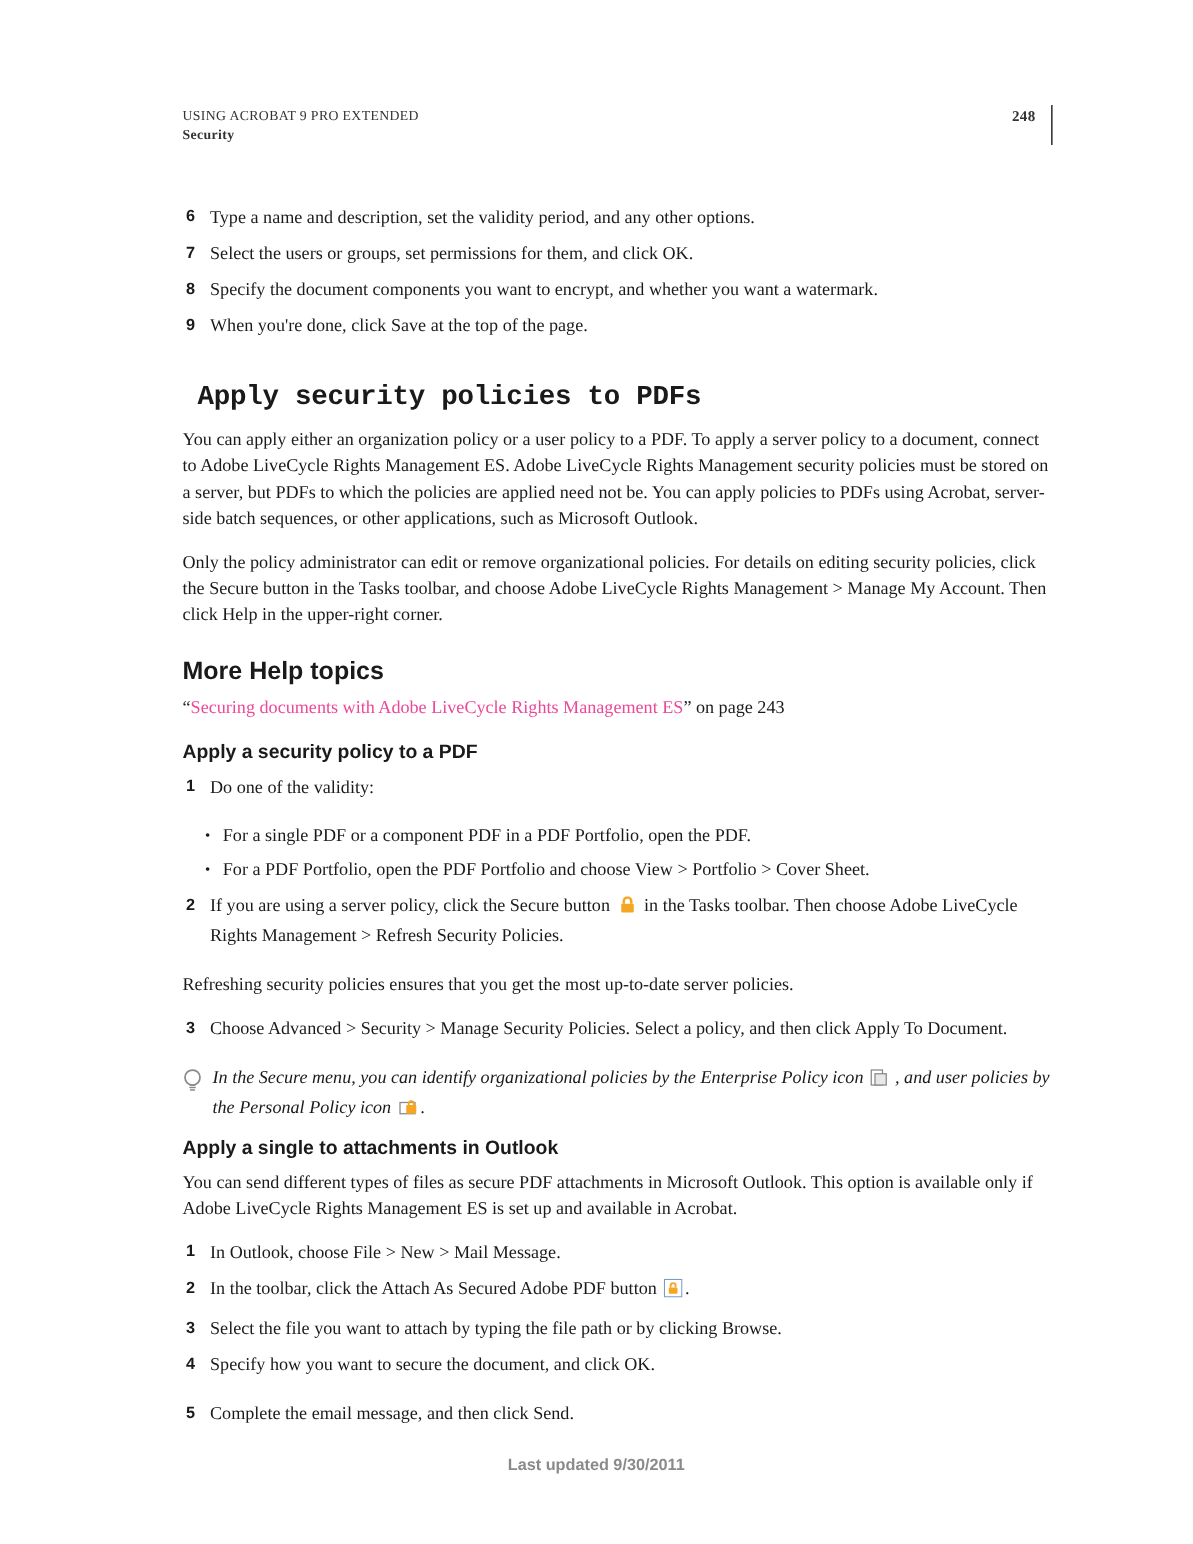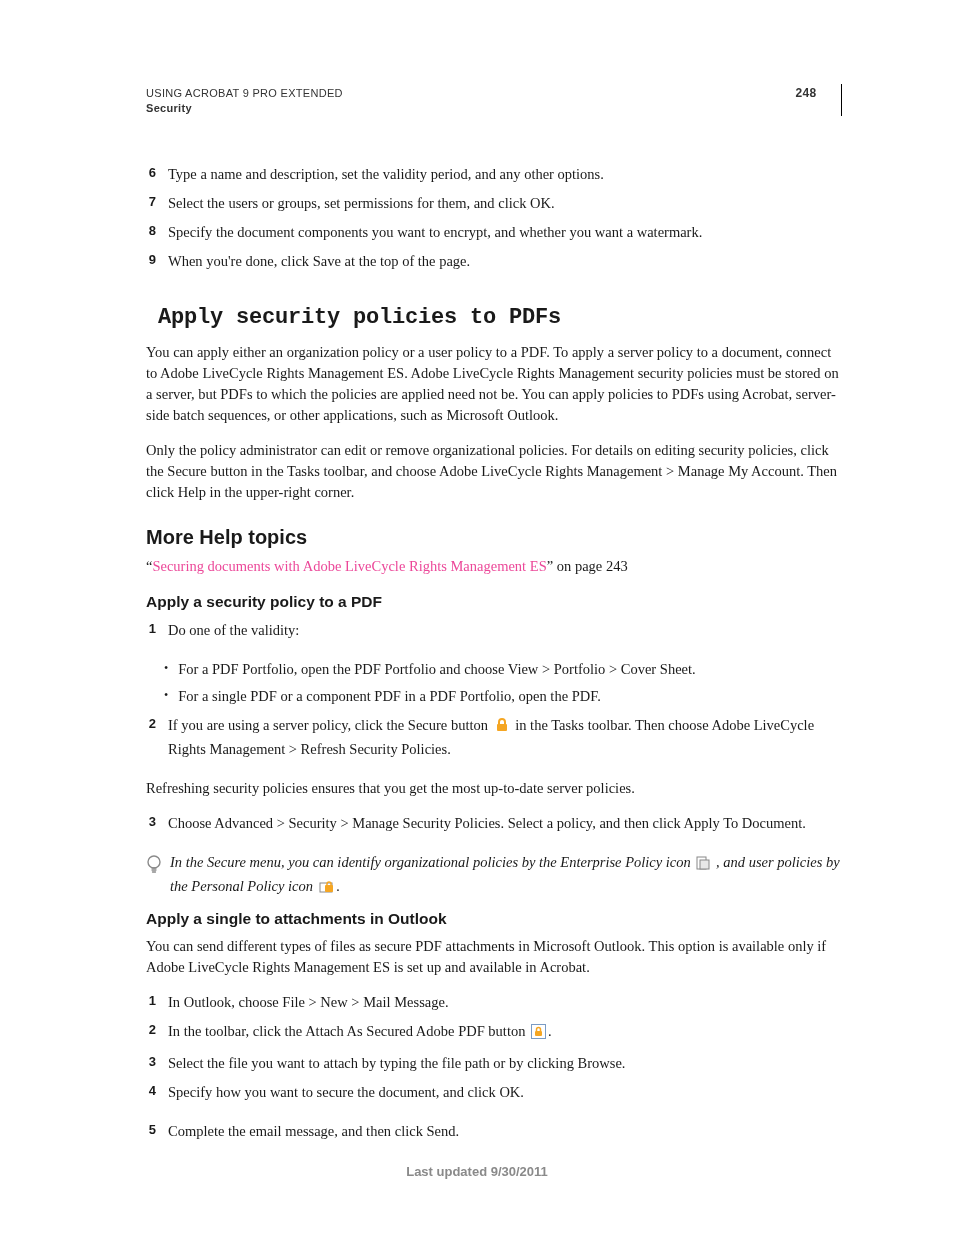--- a/index.html
+++ b/index.html
@@ -13,37 +13,37 @@
     width: 954px;
     height: 1235px;
     position: relative;
     box-sizing: border-box;
     padding: 86px 112px 0 146px;
   }
   .header-row {
     display: flex;
     justify-content: space-between;
     align-items: flex-start;
-    font-family: Liberation Sans, sans-serif;
+    font-family: Liberation Serif, serif;
     font-size: 11px;
     letter-spacing: 0.3px;
     color: #333;
     margin-bottom: 6px;
   }
   .header-left { line-height: 1.35; }
   .header-sub { font-weight: 700; }
   .header-right {
     font-weight: 700;
     font-size: 12px;
     padding-right: 4px;
   }
   .header-page-wrap {
     display: flex;
     align-items: flex-start;
-    gap: 20px;
+    gap: 8px;
     text-align: right;
   }
   .vrule {
     width: 1.5px;
     height: 32px;
     background: #000;
     margin-top: -2px;
   }
   .content {
     margin-top: 48px;
@@ -189,24 +189,24 @@
     <div class="subhead">Apply a security policy to a PDF</div>
 
     <ol class="steps">
       <li>
           <span class="num">1</span>
           <span class="txt">Do one of the validity:</span>
         </li>
     </ol>
     <ul class="bullets">
       <li>
+          <span>For a single PDF or a component PDF in a PDF Portfolio, open the PDF.</span>
+        </li>
+      <li>
           <span>For a PDF Portfolio, open the PDF Portfolio and choose View &gt; Portfolio &gt; Cover Sheet.</span>
-        </li>
-      <li>
-          <span>For a single PDF or a component PDF in a PDF Portfolio, open the PDF.</span>
         </li>
     </ul>
     <ol class="steps">
       <li>
           <span class="num">2</span>
         <span class="txt">
           <span>If you are using a server policy, click the Secure button </span>
           <span class="inline-icon">
             <svg width="16" height="15" viewBox="0 0 16 15">
                 <rect x="0" y="0" width="16" height="15" fill="#fff" stroke="#b58a00" stroke-width="0"></rect>

